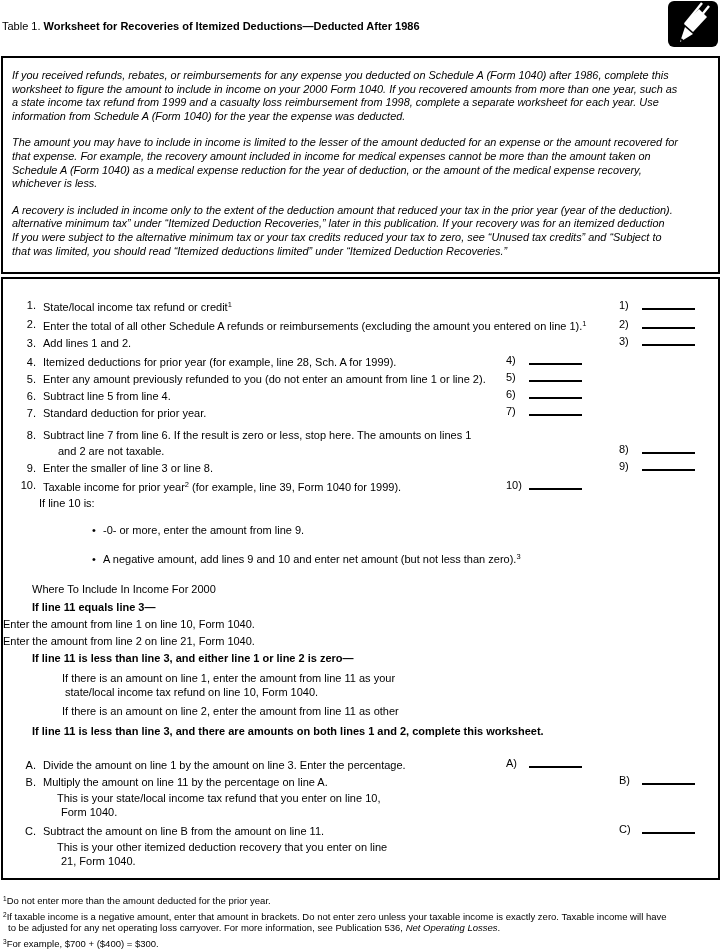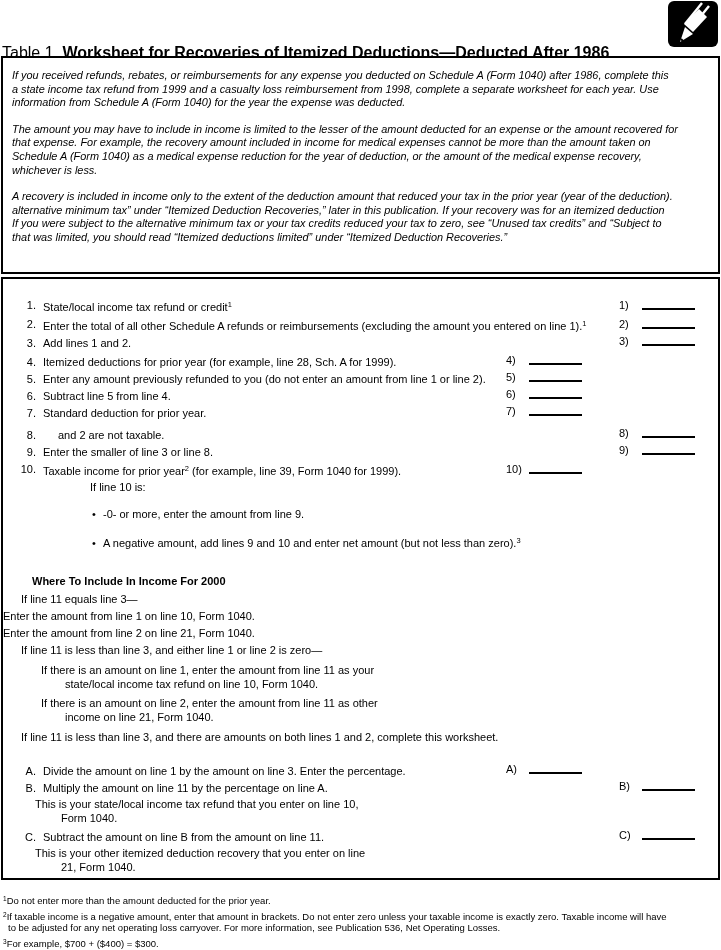--- a/index.html
+++ b/index.html
@@ -1,58 +1,58 @@
 <!DOCTYPE html>
 <html><head>
 <meta charset="utf-8">
 <style>
   *{margin:0;padding:0;box-sizing:border-box}
   html,body{background:#ffffff}
   body{width:721px;height:950px;position:relative;color:#000;
        font-family:"Liberation Sans","DejaVu Sans",sans-serif;font-size:11px;overflow:hidden}
-  .titlebar{position:absolute;left:2px;top:44px;font-size:16px;white-space:nowrap}
+  .titlebar{position:absolute;left:2px;top:20px;font-size:11px;white-space:nowrap}
   .tmain{font-weight:bold}
   .pencil{position:absolute;top:1px;right:3px;width:50px;height:46px}
   .box{border:2px solid #000;background:#fff;overflow:hidden;position:absolute;left:1px;width:719px}
   .intro{top:56px;height:218px;padding:11px 9px;font-style:italic;font-size:10.9px;line-height:13.6px}
   .intro .para{margin-bottom:13px}
   .intro .para div{white-space:nowrap}
   .ws{top:277px;height:603px;padding-top:17px;font-size:11px}
   .wrow{position:relative;line-height:16px;padding-left:40px;margin-top:1px}
   .wrow .wtxt{white-space:nowrap}
   .wnum{position:absolute;left:0;top:0;width:33px;text-align:right}
   .ans{position:absolute;bottom:2px;white-space:nowrap;background:#fff;padding-left:3px}
   .ans-mid{left:500px}
   .ans-right{left:613px}
   .albl{display:inline-block;width:23px}
   .aline{display:inline-block;width:53px;height:10px;border-bottom:2px solid #000;vertical-align:-1px}
   sup{font-size:7.5px;vertical-align:4px}
   .m4{margin-top:3px}
   .m8{margin-top:6px}
   .indent2{margin-left:15px}
-  .cond{margin-left:87px;line-height:16px}
+  .cond{margin-left:36px;line-height:16px}
   .bullet-row{margin-left:89px;margin-top:11px;line-height:16px;white-space:nowrap}
   .bdot{display:inline-block;width:11px}
-  .inc-head{font-weight:bold;margin-left:29px;margin-top:22px;line-height:16px}
-  .case-head{font-weight:normal;margin-left:18px;margin-top:2px;line-height:16px}
+  .inc-head{font-weight:normal;margin-left:29px;margin-top:14px;line-height:16px}
+  .case-head{font-weight:bold;margin-left:29px;margin-top:2px;line-height:16px}
   .case-line{margin-top:2px;line-height:14.5px}
   .case-para{margin-top:5px;line-height:14px}
-  .case-para .l1{margin-left:38px}
+  .case-para .l1{margin-left:59px}
   .case-para .l2{margin-left:62px}
   .case-head.final{margin-top:5px}
   .abc-first{margin-top:18px}
   .abc-c{margin-top:4px}
   .note{line-height:14px;margin-top:1px}
-  .note .l1{margin-left:32px}
+  .note .l1{margin-left:54px}
   .note .l2{margin-left:58px}
   .footnotes{position:absolute;top:891px;left:3px;width:715px;font-size:9.5px;line-height:11.5px}
   .fn{margin-top:2px}
   .fn sup{font-size:6.5px;vertical-align:3px}
   .fn .l2{margin-left:5px}
-  .ital{}
+  .ital{font-style:italic}
 </style>
 </head>
 <body>
 
 <div>
 
   <div class="titlebar"><span>Table 1. </span><span class="tmain">Worksheet for Recoveries of Itemized Deductions—Deducted After 1986</span></div>
 
   <div class="pencil">
     <svg width="50" height="46" viewBox="0 0 50 46" xmlns="http://www.w3.org/2000/svg">
@@ -61,20 +61,21 @@
       <line x1="41" y1="5" x2="24" y2="26" stroke="#fff" stroke-width="2.4"></line>
       <polygon points="16,23 31,8 39,16 25,31" fill="#fff"></polygon>
       <polygon points="17,26 25,33 12,41" fill="#fff"></polygon>
       <line x1="13" y1="38" x2="15" y2="40" stroke="#000" stroke-width="2"></line>
     </svg>
   </div>
 
   <div class="box intro">
     <div class="para">
       <div>If you received refunds, rebates, or reimbursements for any expense you deducted on Schedule A (Form 1040) after 1986, complete this</div>
+      <div>worksheet to figure the amount to include in income on your 2000 Form 1040. If you recovered amounts from more than one year, such as</div>
       <div>a state income tax refund from 1999 and a casualty loss reimbursement from 1998, complete a separate worksheet for each year. Use</div>
       <div>information from Schedule A (Form 1040) for the year the expense was deducted.</div>
     </div>
     <div class="para">
       <div>The amount you may have to include in income is limited to the lesser of the amount deducted for an expense or the amount recovered for</div>
       <div>that expense. For example, the recovery amount included in income for medical expenses cannot be more than the amount taken on</div>
       <div>Schedule A (Form 1040) as a medical expense reduction for the year of deduction, or the amount of the medical expense recovery,</div>
       <div>whichever is less.</div>
     </div>
     <div class="para">
@@ -125,20 +126,21 @@
 
     <div class="wrow">
       <span class="wnum">7.</span>
       <span class="wtxt"><span>Standard deduction for prior year.</span></span>
       <span class="ans ans-mid"><span class="albl">7)</span><span class="aline"></span></span>
     </div>
 
     <div class="wrow m8">
       <span class="wnum">8.</span>
       <div class="wtxt">
+        <div>Subtract line 7 from line 6. If the result is zero or less, stop here. The amounts on lines 1</div>
         <div class="indent2">and 2 are not taxable.</div>
       </div>
       <span class="ans ans-right"><span class="albl">8)</span><span class="aline"></span></span>
     </div>
 
     <div class="wrow">
       <span class="wnum">9.</span>
       <span class="wtxt"><span>Enter the smaller of line 3 or line 8.</span></span>
       <span class="ans ans-right"><span class="albl">9)</span><span class="aline"></span></span>
     </div>
@@ -161,21 +163,20 @@
     <div class="case-line">Enter the amount from line 1 on line 10, Form 1040.</div>
     <div class="case-line">Enter the amount from line 2 on line 21, Form 1040.</div>
 
     <div class="case-head">If line 11 is less than line 3, and either line 1 or line 2 is zero—</div>
     <div class="case-para">
       <div class="l1">If there is an amount on line 1, enter the amount from line 11 as your</div>
       <div class="l2">state/local income tax refund on line 10, Form 1040.</div>
     </div>
     <div class="case-para">
       <div class="l1">If there is an amount on line 2, enter the amount from line 11 as other</div>
-      <div class="l2">income on line 21, Form 1040.</div>
     </div>
 
     <div class="case-head final">If line 11 is less than line 3, and there are amounts on both lines 1 and 2, complete this worksheet.</div>
 
     <div class="wrow abc-first">
       <span class="wnum">A.</span>
       <span class="wtxt"><span>Divide the amount on line 1 by the amount on line 3. Enter the percentage.</span></span>
       <span class="ans ans-mid"><span class="albl">A)</span><span class="aline"></span></span>
     </div>
 

